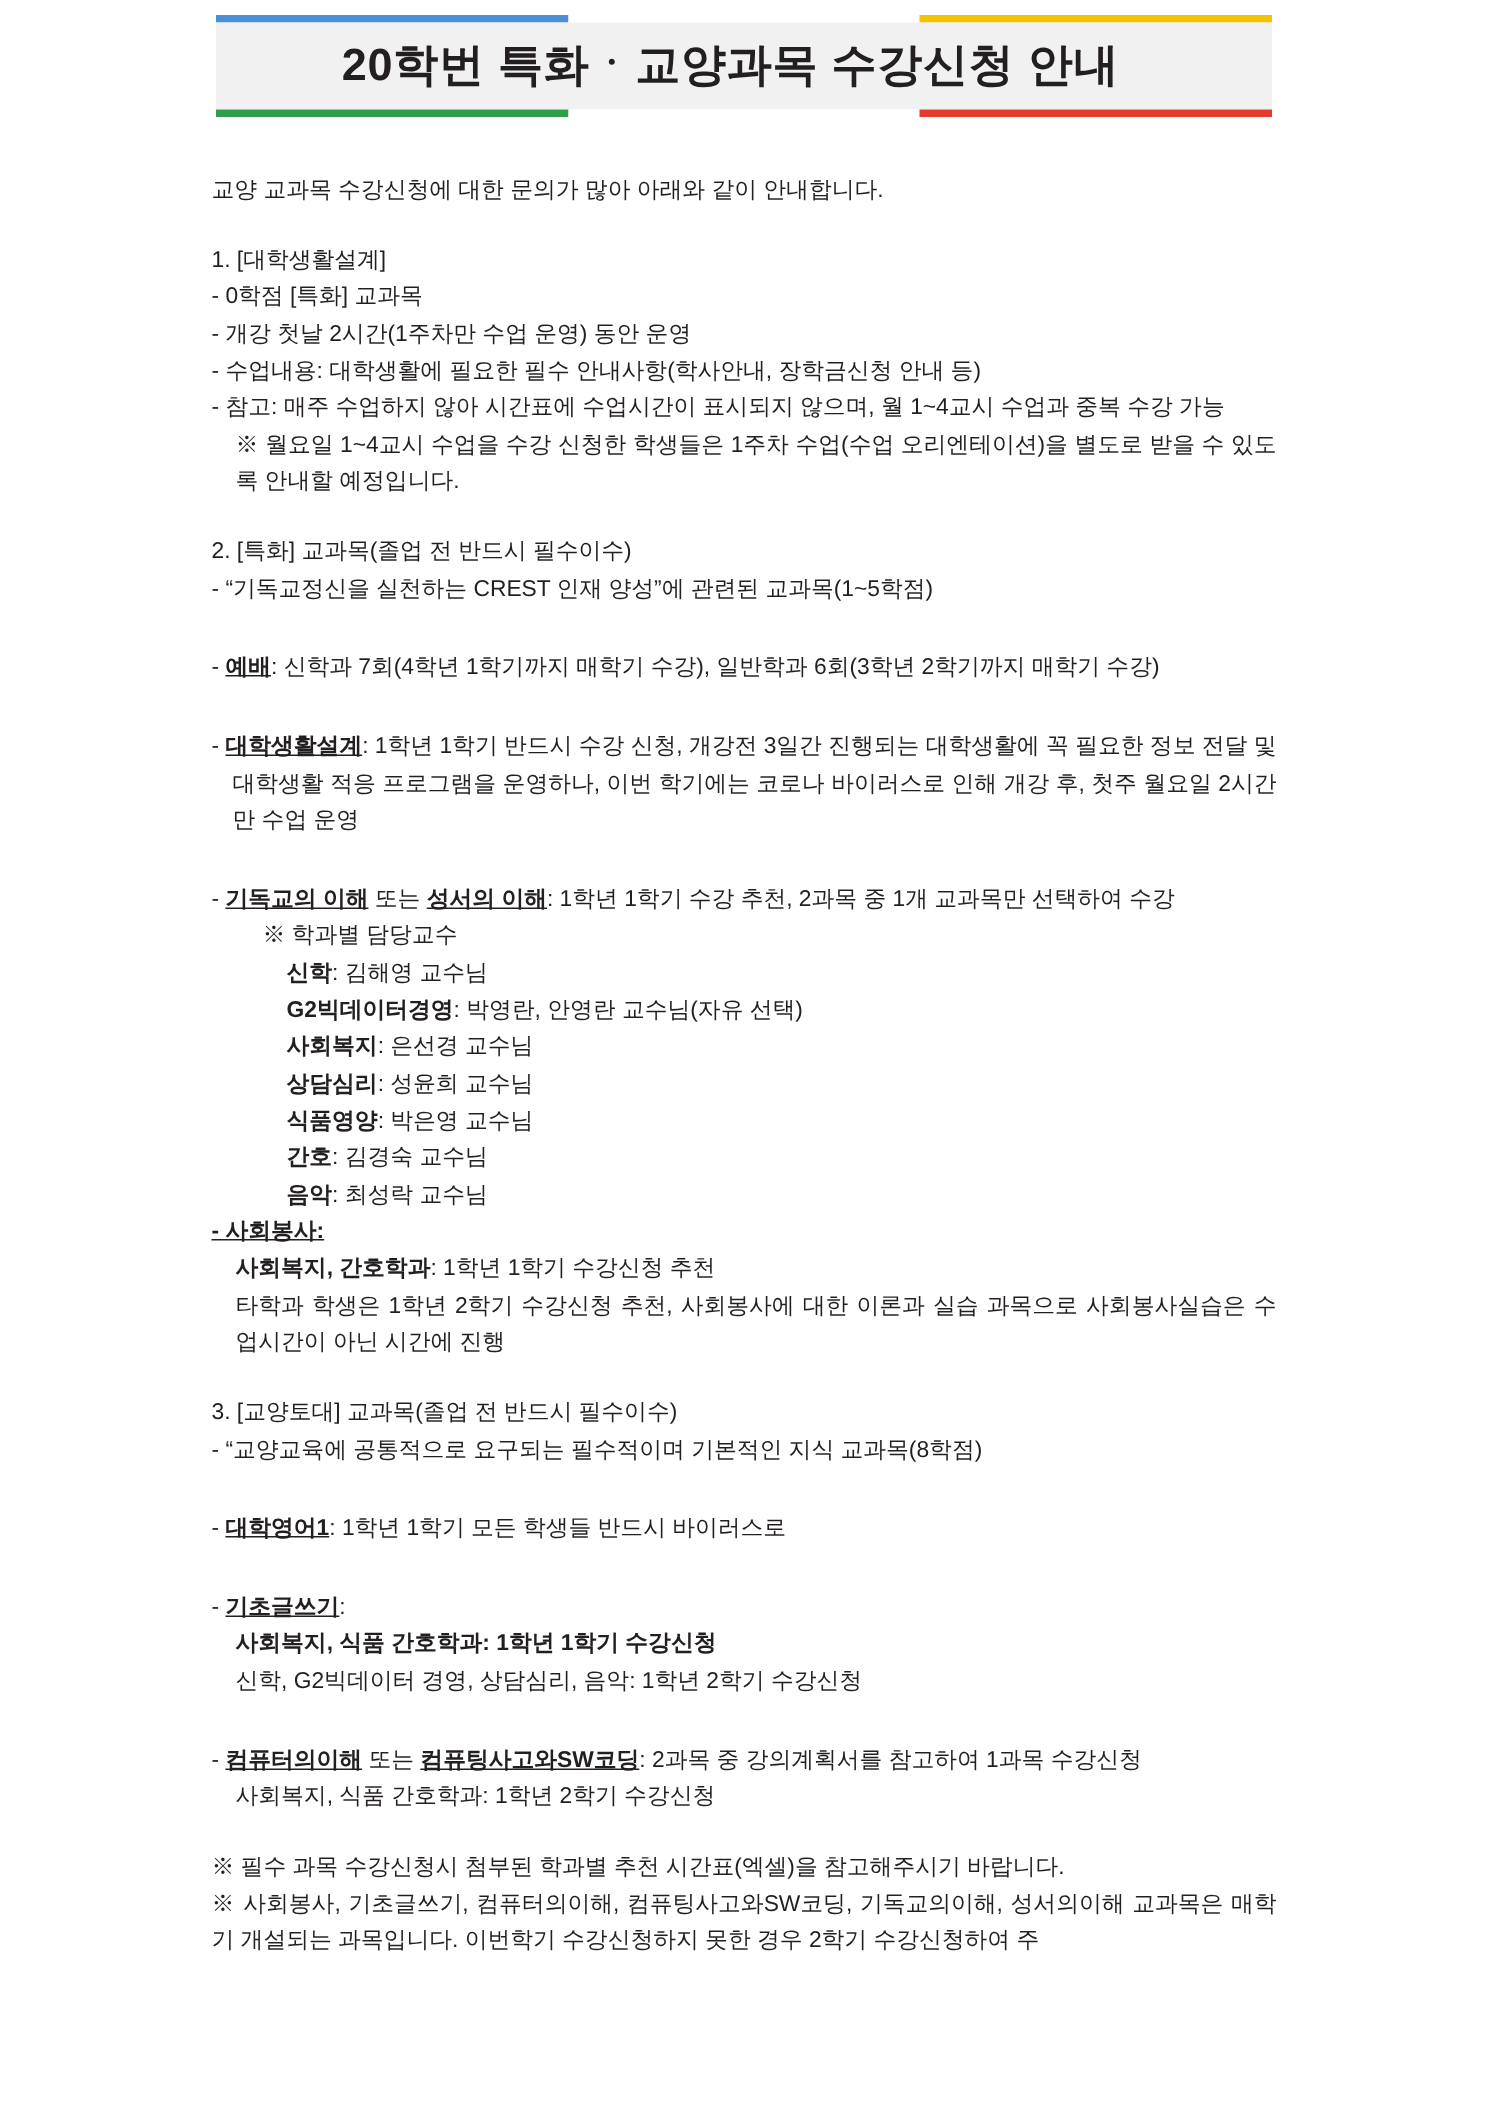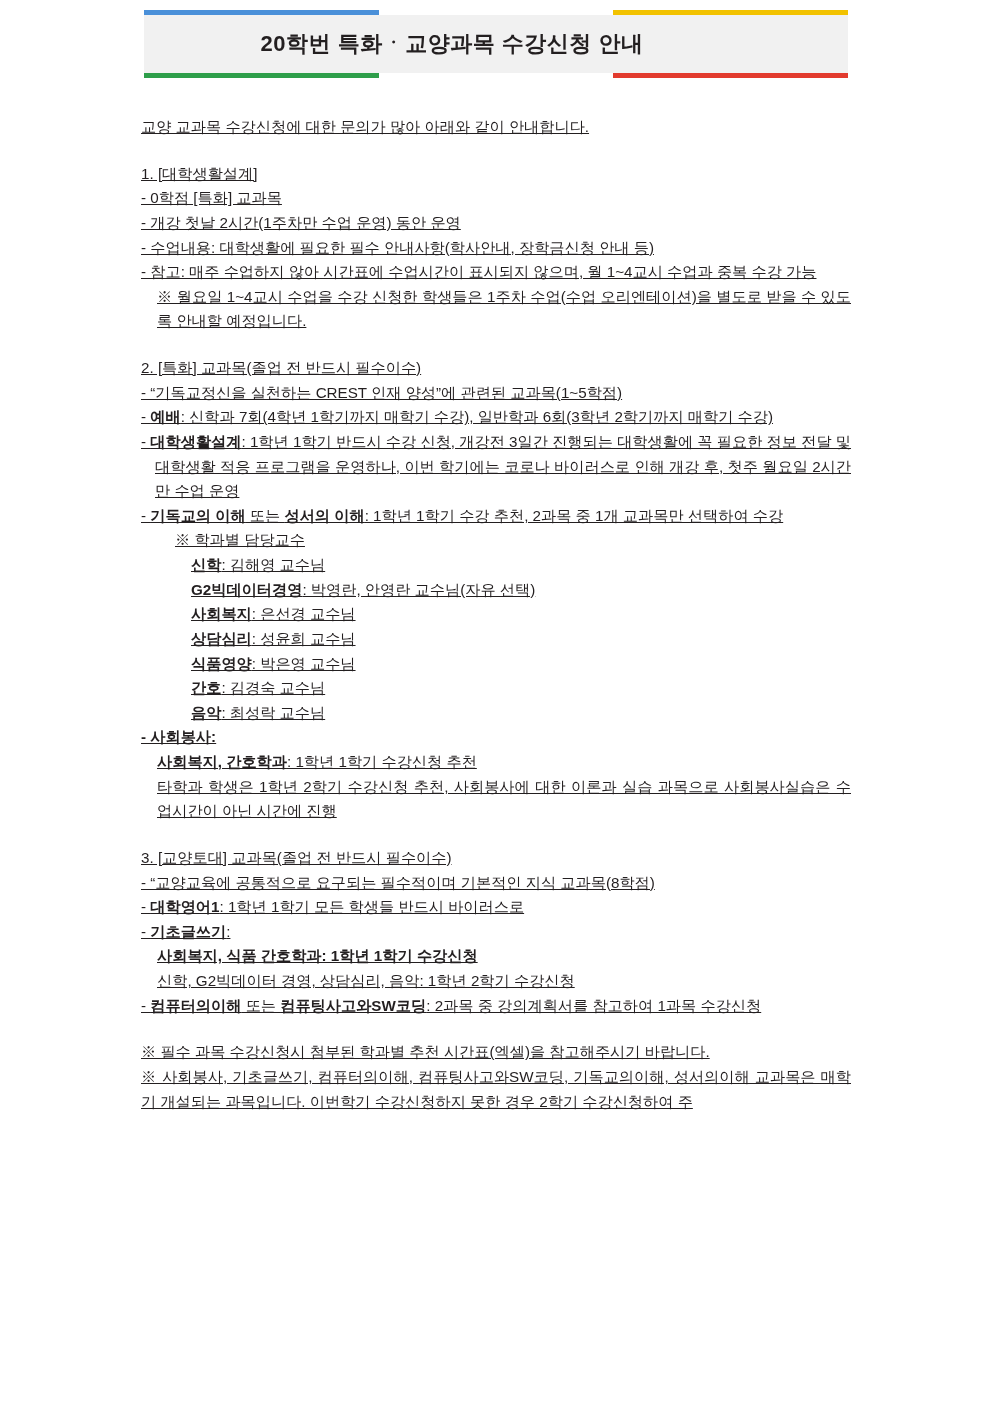--- a/index.html
+++ b/index.html
@@ -53,46 +53,47 @@
     flex: 1 1 0;
   }
   .banner-title {
     position: absolute;
     left: 0;
     top: 5px;
     width: 616px;
     height: 58px;
     line-height: 58px;
     text-align: center;
-    font-size: 22px;
+    font-size: 30px;
     font-weight: bold;
     letter-spacing: 0.5px;
     color: #231f20;
     white-space: nowrap;
+    padding-left: 35px;
   }
 
   
   .content {
     position: absolute;
     left: 141px;
     top: 115px;
     width: 710px;
     font-size: 15.2px;
     line-height: 1.62;
   }
   .para {
     margin: 0 0 0 0;
     text-align: justify;
     text-justify: inter-character;
-    text-decoration: underline;
   }
   .spacer { height: 22px; }
   .indent-hang {
     padding-left: 14px;
     text-indent: -14px;
+    margin-top: 28px;
   }
   .indent-1 { padding-left: 16px; }
   .indent-2 { padding-left: 34px; }
   .indent-3 { padding-left: 50px; }
   .b { font-weight: bold; }
   .bu { font-weight: bold; text-decoration: underline; }
 </style>
 </head>
 <body>
 
@@ -157,20 +158,21 @@
     <p class="para">3. [교양토대] 교과목(졸업 전 반드시 필수이수)</p>
     <p class="para">- “교양교육에 공통적으로 요구되는 필수적이며 기본적인 지식 교과목(8학점)</p>
 
     <p class="para indent-hang">- <span class="bu">대학영어1</span><span>: 1학년 1학기 모든 학생들 반드시 바이러스로</span></p>
 
     <p class="para indent-hang">- <span class="bu">기초글쓰기</span><span>:</span></p>
     <p class="para indent-1 b">사회복지, 식품 간호학과: 1학년 1학기 수강신청</p>
     <p class="para indent-1">신학, G2빅데이터 경영, 상담심리, 음악: 1학년 2학기 수강신청</p>
 
     <p class="para indent-hang">- <span class="bu">컴퓨터의이해</span><span> 또는 </span><span class="bu">컴퓨팅사고와SW코딩</span><span>: 2과목 중 강의계획서를 참고하여 1과목 수강신청</span></p>
+    <p class="para indent-1">사회복지, 식품 간호학과: 1학년 2학기 수강신청</p>
 
     <div class="spacer"></div>
 
     <p class="para">※ 필수 과목 수강신청시 첨부된 학과별 추천 시간표(엑셀)을 참고해주시기 바랍니다.</p>
     <p class="para">※ 사회봉사, 기초글쓰기, 컴퓨터의이해, 컴퓨팅사고와SW코딩, 기독교의이해, 성서의이해 교과목은 매학기 개설되는 과목입니다. 이번학기 수강신청하지 못한 경우 2학기 수강신청하여 주</p>
 
   </div>
 </div>
 
 </body></html>

